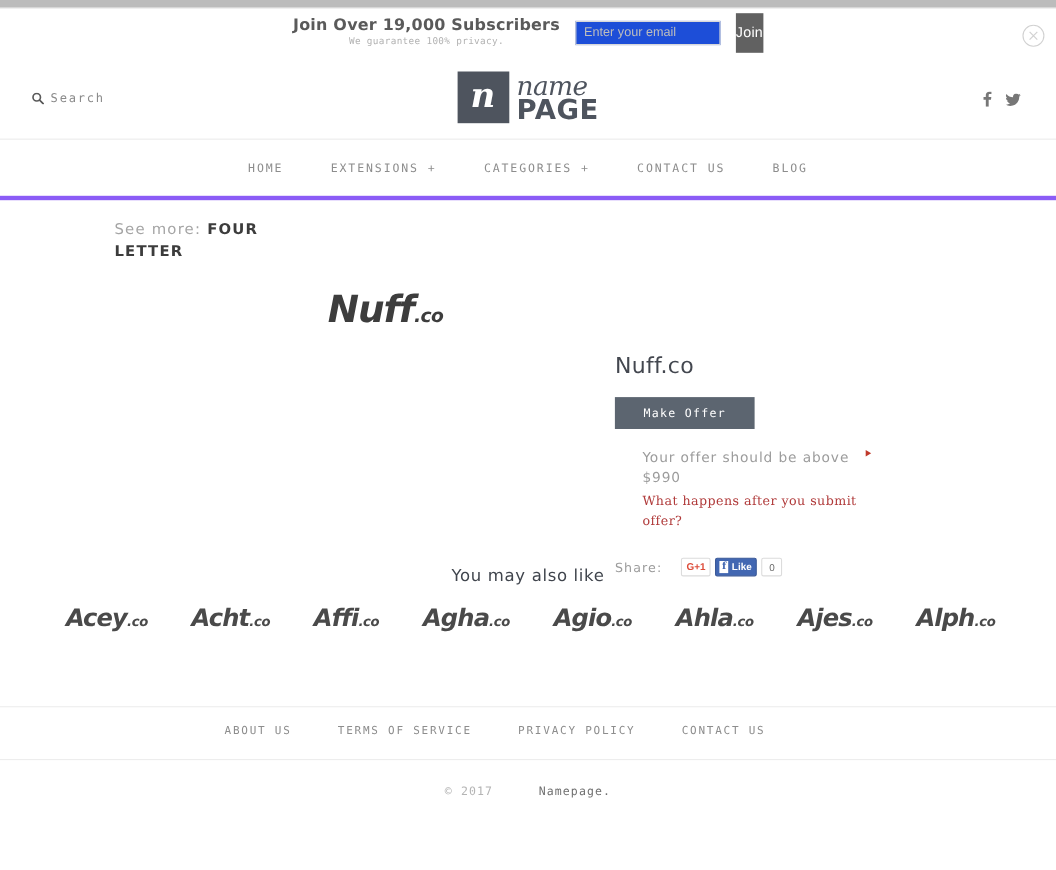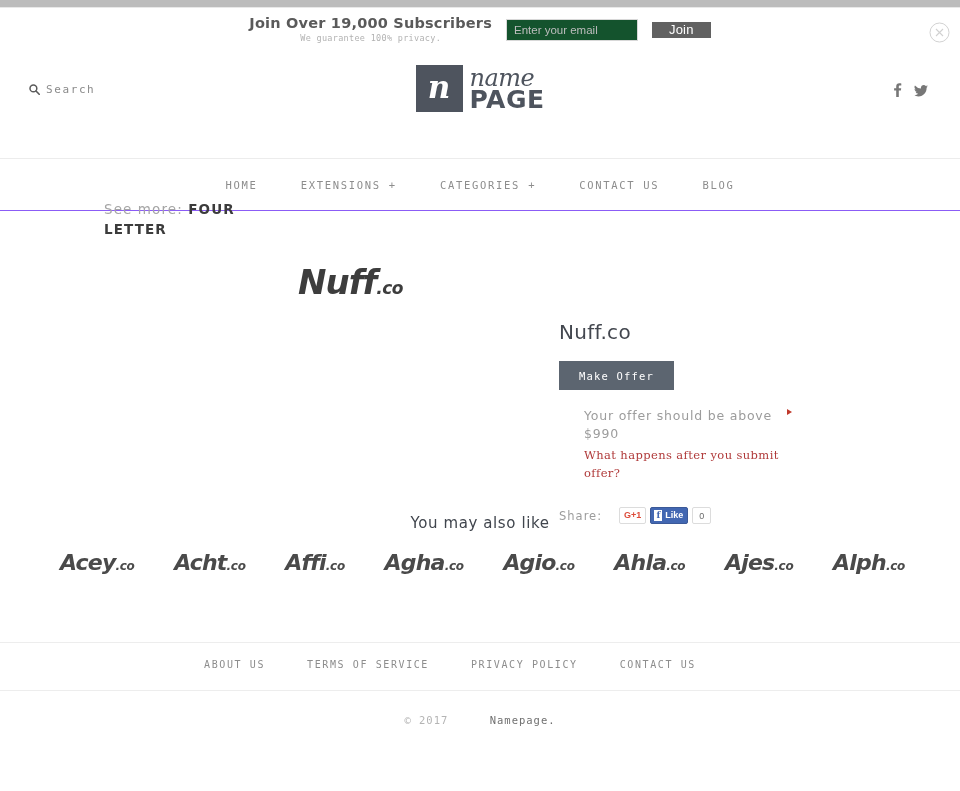--- a/index.html
+++ b/index.html
@@ -56,35 +56,35 @@
     font-size: 8.5px;
     color: #b2b2b2;
     letter-spacing: 0.3px;
     margin-top: 2px;
     font-family: "DejaVu Sans Mono", monospace;
   }
   .email-input {
     width: 132px;
     height: 22px;
     border: 1px solid #d8d8d8;
-    background: #14532d;
+    background: #1d4ed8;
     font-size: 11.5px;
     color: #b5b5b5;
     padding: 0 7px;
     font-family: "Liberation Sans", sans-serif;
     box-sizing: border-box;
     outline: none;
   }
   .email-input::placeholder { color: #bdbdbd; }
   .join-button {
     background: #616161;
     color: #ffffff;
     border: none;
-    height: 16px;
-    padding: 0 17px;
+    height: 36px;
+    padding: 0 0;
     font-size: 13px;
     font-family: "Liberation Sans", sans-serif;
     cursor: pointer;
     letter-spacing: 0.2px;
   }
   .close-bar-btn {
     position: absolute;
     right: 10px;
     top: 14px;
     width: 21px;
@@ -163,27 +163,26 @@
     top: 32px;
     display: flex;
     gap: 12px;
     align-items: center;
   }
   .social-icon { cursor: pointer; opacity: 0.75; }
 
   
   .nav-bar {
     border-top: 1px solid #ececec;
-    border-bottom: 1px solid #8b5cf6;
+    border-bottom: 4px solid #8b5cf6;
     height: 51px;
     display: flex;
     align-items: center;
     justify-content: center;
     gap: 43px;
-    margin-top: 32px;
   }
   .nav-item {
     font-size: 10.5px;
     letter-spacing: 1.7px;
     color: #8d8d8d;
     cursor: pointer;
     font-family: "DejaVu Sans Mono", monospace;
     white-space: nowrap;
   }
 
@@ -228,21 +227,21 @@
   .product-title {
     font-size: 20px;
     color: #43474f;
     font-family: "DejaVu Sans", sans-serif;
     letter-spacing: 0.3px;
     margin: 0 0 17px 0;
     font-weight: normal;
   }
   .make-offer-btn {
     display: block;
-    width: 115px;
+    width: 127px;
     height: 29px;
     background: #5c6570;
     color: #ffffff;
     border: none;
     font-size: 10.5px;
     letter-spacing: 1.2px;
     cursor: pointer;
     font-family: "DejaVu Sans Mono", monospace;
     margin-bottom: 17px;
   }

